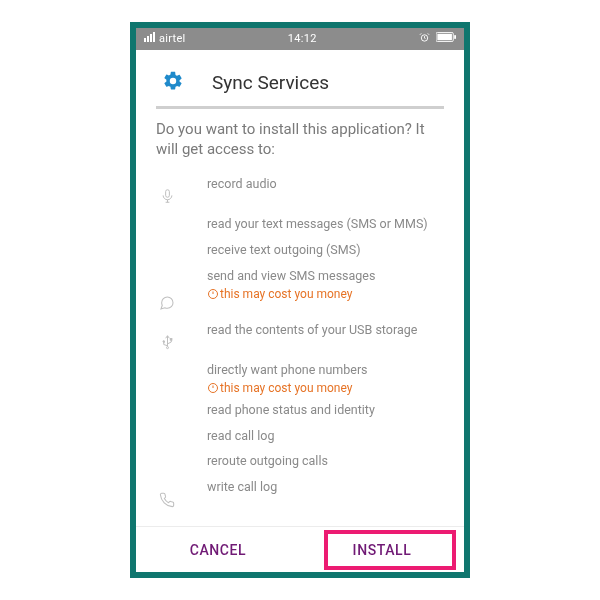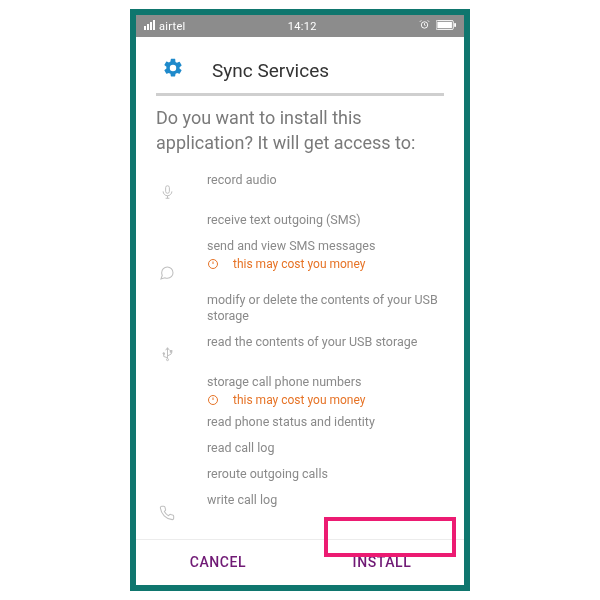--- a/index.html
+++ b/index.html
@@ -25,28 +25,28 @@
     padding: 0 8px;
     letter-spacing: 0.3px;
   }
   .statusbar .carrier { display: flex; align-items: center; gap: 4px; }
   .statusbar .clock { flex: 1; text-align: center; }
   .statusbar .right { display: flex; align-items: center; gap: 6px; }
   .content { padding: 14px 20px 0 20px; }
   .app-header { display: flex; align-items: center; gap: 28px; padding: 6px 0 10px 6px; }
   .app-title { font-size: 19px; color: #333; font-weight: 400; }
   .divider-thick { height: 3px; background: #cfcfcf; margin-bottom: 10px; }
-  .prompt { font-size: 18px; color: #7a7a7a; line-height: 1.35; margin-bottom: 12px; }
+  .prompt { font-size: 15px; color: #7a7a7a; line-height: 1.35; margin-bottom: 12px; }
   .perm-list { padding: 2px 0 6px 0; }
   .perm-group { display: flex; gap: 14px; margin-bottom: 8px; align-items: flex-end; }
   .perm-icon { width: 22px; display: flex; justify-content: center; padding-top: 2px; color: #bfbfbf; flex: 0 0 22px; }
   .perm-sep { width: 1px; background: #e2e2e2; }
   .perm-items { flex: 1; padding-bottom: 6px; }
   .perm-item { font-size: 12.5px; color: #8a8a8a; line-height: 1.35; padding: 3px 0 6px 0; }
-  .warning { color: #e67326; display: flex; align-items: center; gap: 14px; font-size: 12px; margin-top: -4px; padding-bottom: 4px; }
+  .warning { color: #e67326; display: flex; align-items: center; gap: 1px; font-size: 12px; margin-top: -4px; padding-bottom: 4px; }
   .warning svg { flex: 0 0 auto; }
   .button-bar {
     display: flex;
     border-top: 1px solid #ececec;
     height: 46px;
     margin-top: 4px;
   }
   .btn {
     flex: 1;
     display: flex; align-items: center; justify-content: center;
@@ -128,20 +128,21 @@
       </div>
 
       <div class="perm-group">
         <div class="perm-icon">
           <svg width="16" height="16" viewBox="0 0 24 24" fill="none" stroke="#bfbfbf" stroke-width="1.6">
               <path d="M21 11.5a8.38 8.38 0 0 1-8.5 8.5 8.5 8.5 0 0 1-3.8-.9L3 21l1.9-5.7A8.38 8.38 0 0 1 4 11.5a8.5 8.5 0 0 1 17 0z"></path>
             </svg>
         </div>
         <div class="perm-sep"></div>
         <div class="perm-items">
+          <div class="perm-item">read your text messages (SMS or MMS)</div>
           <div class="perm-item">receive text outgoing (SMS)</div>
           <div class="perm-item">send and view SMS messages</div>
           <div class="warning">
             <svg width="12" height="12" viewBox="0 0 24 24" fill="none" stroke="#e67326" stroke-width="2">
                 <circle cx="12" cy="12" r="9"></circle>
                 <path d="M12 7v5M12 16h.01"></path>
               </svg>
             <span>this may cost you money</span>
           </div>
         </div>
@@ -151,34 +152,33 @@
         <div class="perm-icon">
           <svg width="15" height="18" viewBox="0 0 24 24" fill="none" stroke="#bfbfbf" stroke-width="1.6">
               <path d="M12 2v17M12 2l-3 4M12 2l3 4M8 12h-2v4l6 2M16 8h2v4l-6 3"></path>
               <circle cx="12" cy="21" r="1.6"></circle>
               <circle cx="6" cy="11" r="1.2" fill="#bfbfbf"></circle>
               <rect x="16.5" y="6.5" width="2.5" height="2.5" fill="#bfbfbf"></rect>
             </svg>
         </div>
         <div class="perm-sep"></div>
         <div class="perm-items">
-          <div class="perm-item">modify or delete the contents of your USB storage</div>
           <div class="perm-item">read the contents of your USB storage</div>
         </div>
       </div>
 
       <div class="perm-group">
         <div class="perm-icon">
           <svg width="16" height="16" viewBox="0 0 24 24" fill="none" stroke="#bfbfbf" stroke-width="1.6">
               <path d="M22 16.92v3a2 2 0 0 1-2.18 2A19.86 19.86 0 0 1 2.08 4.18 2 2 0 0 1 4.11 2h3a2 2 0 0 1 2 1.72c.12.9.33 1.77.62 2.61a2 2 0 0 1-.45 2.11L8 9.72a16 16 0 0 0 6.28 6.28l1.28-1.28a2 2 0 0 1 2.11-.45c.84.29 1.71.5 2.61.62A2 2 0 0 1 22 16.92z"></path>
             </svg>
         </div>
         <div class="perm-sep"></div>
         <div class="perm-items">
-          <div class="perm-item">storage call phone numbers</div>
+          <div class="perm-item">directly want phone numbers</div>
           <div class="warning">
             <svg width="12" height="12" viewBox="0 0 24 24" fill="none" stroke="#e67326" stroke-width="2">
                 <circle cx="12" cy="12" r="9"></circle>
                 <path d="M12 7v5M12 16h.01"></path>
               </svg>
             <span>this may cost you money</span>
           </div>
           <div class="perm-item">read phone status and identity</div>
           <div class="perm-item">read call log</div>
           <div class="perm-item">reroute outgoing calls</div>

